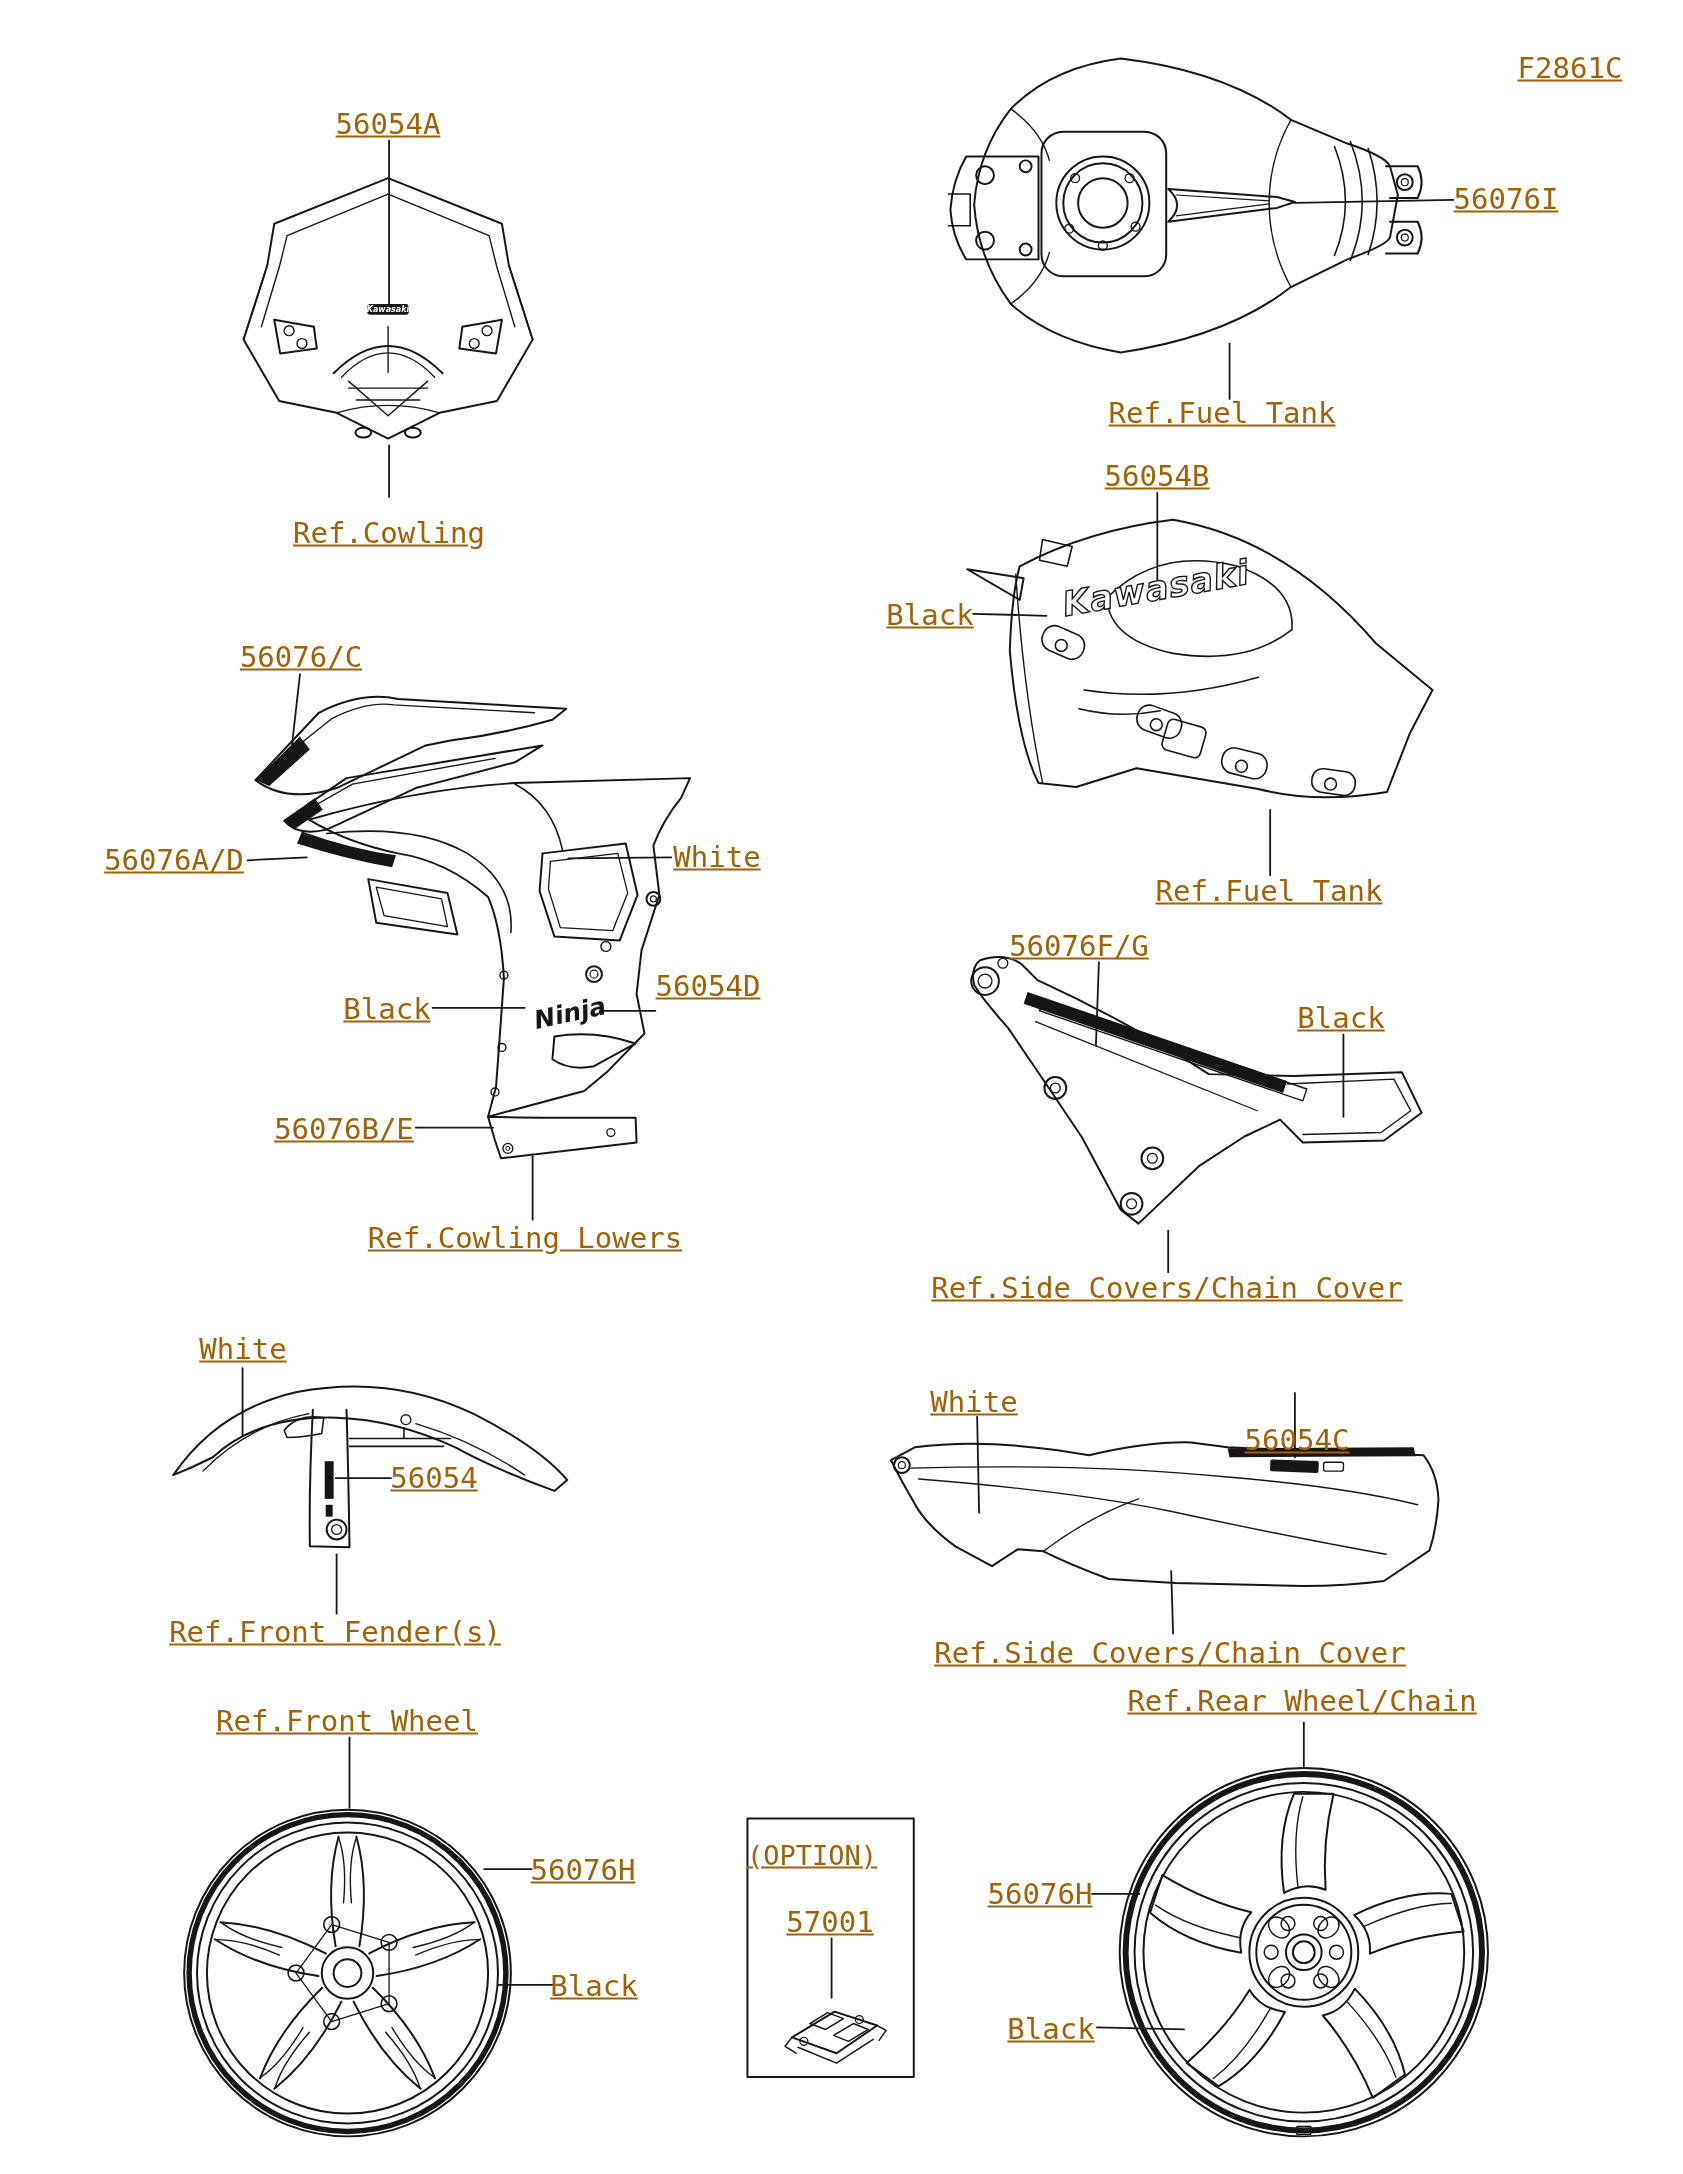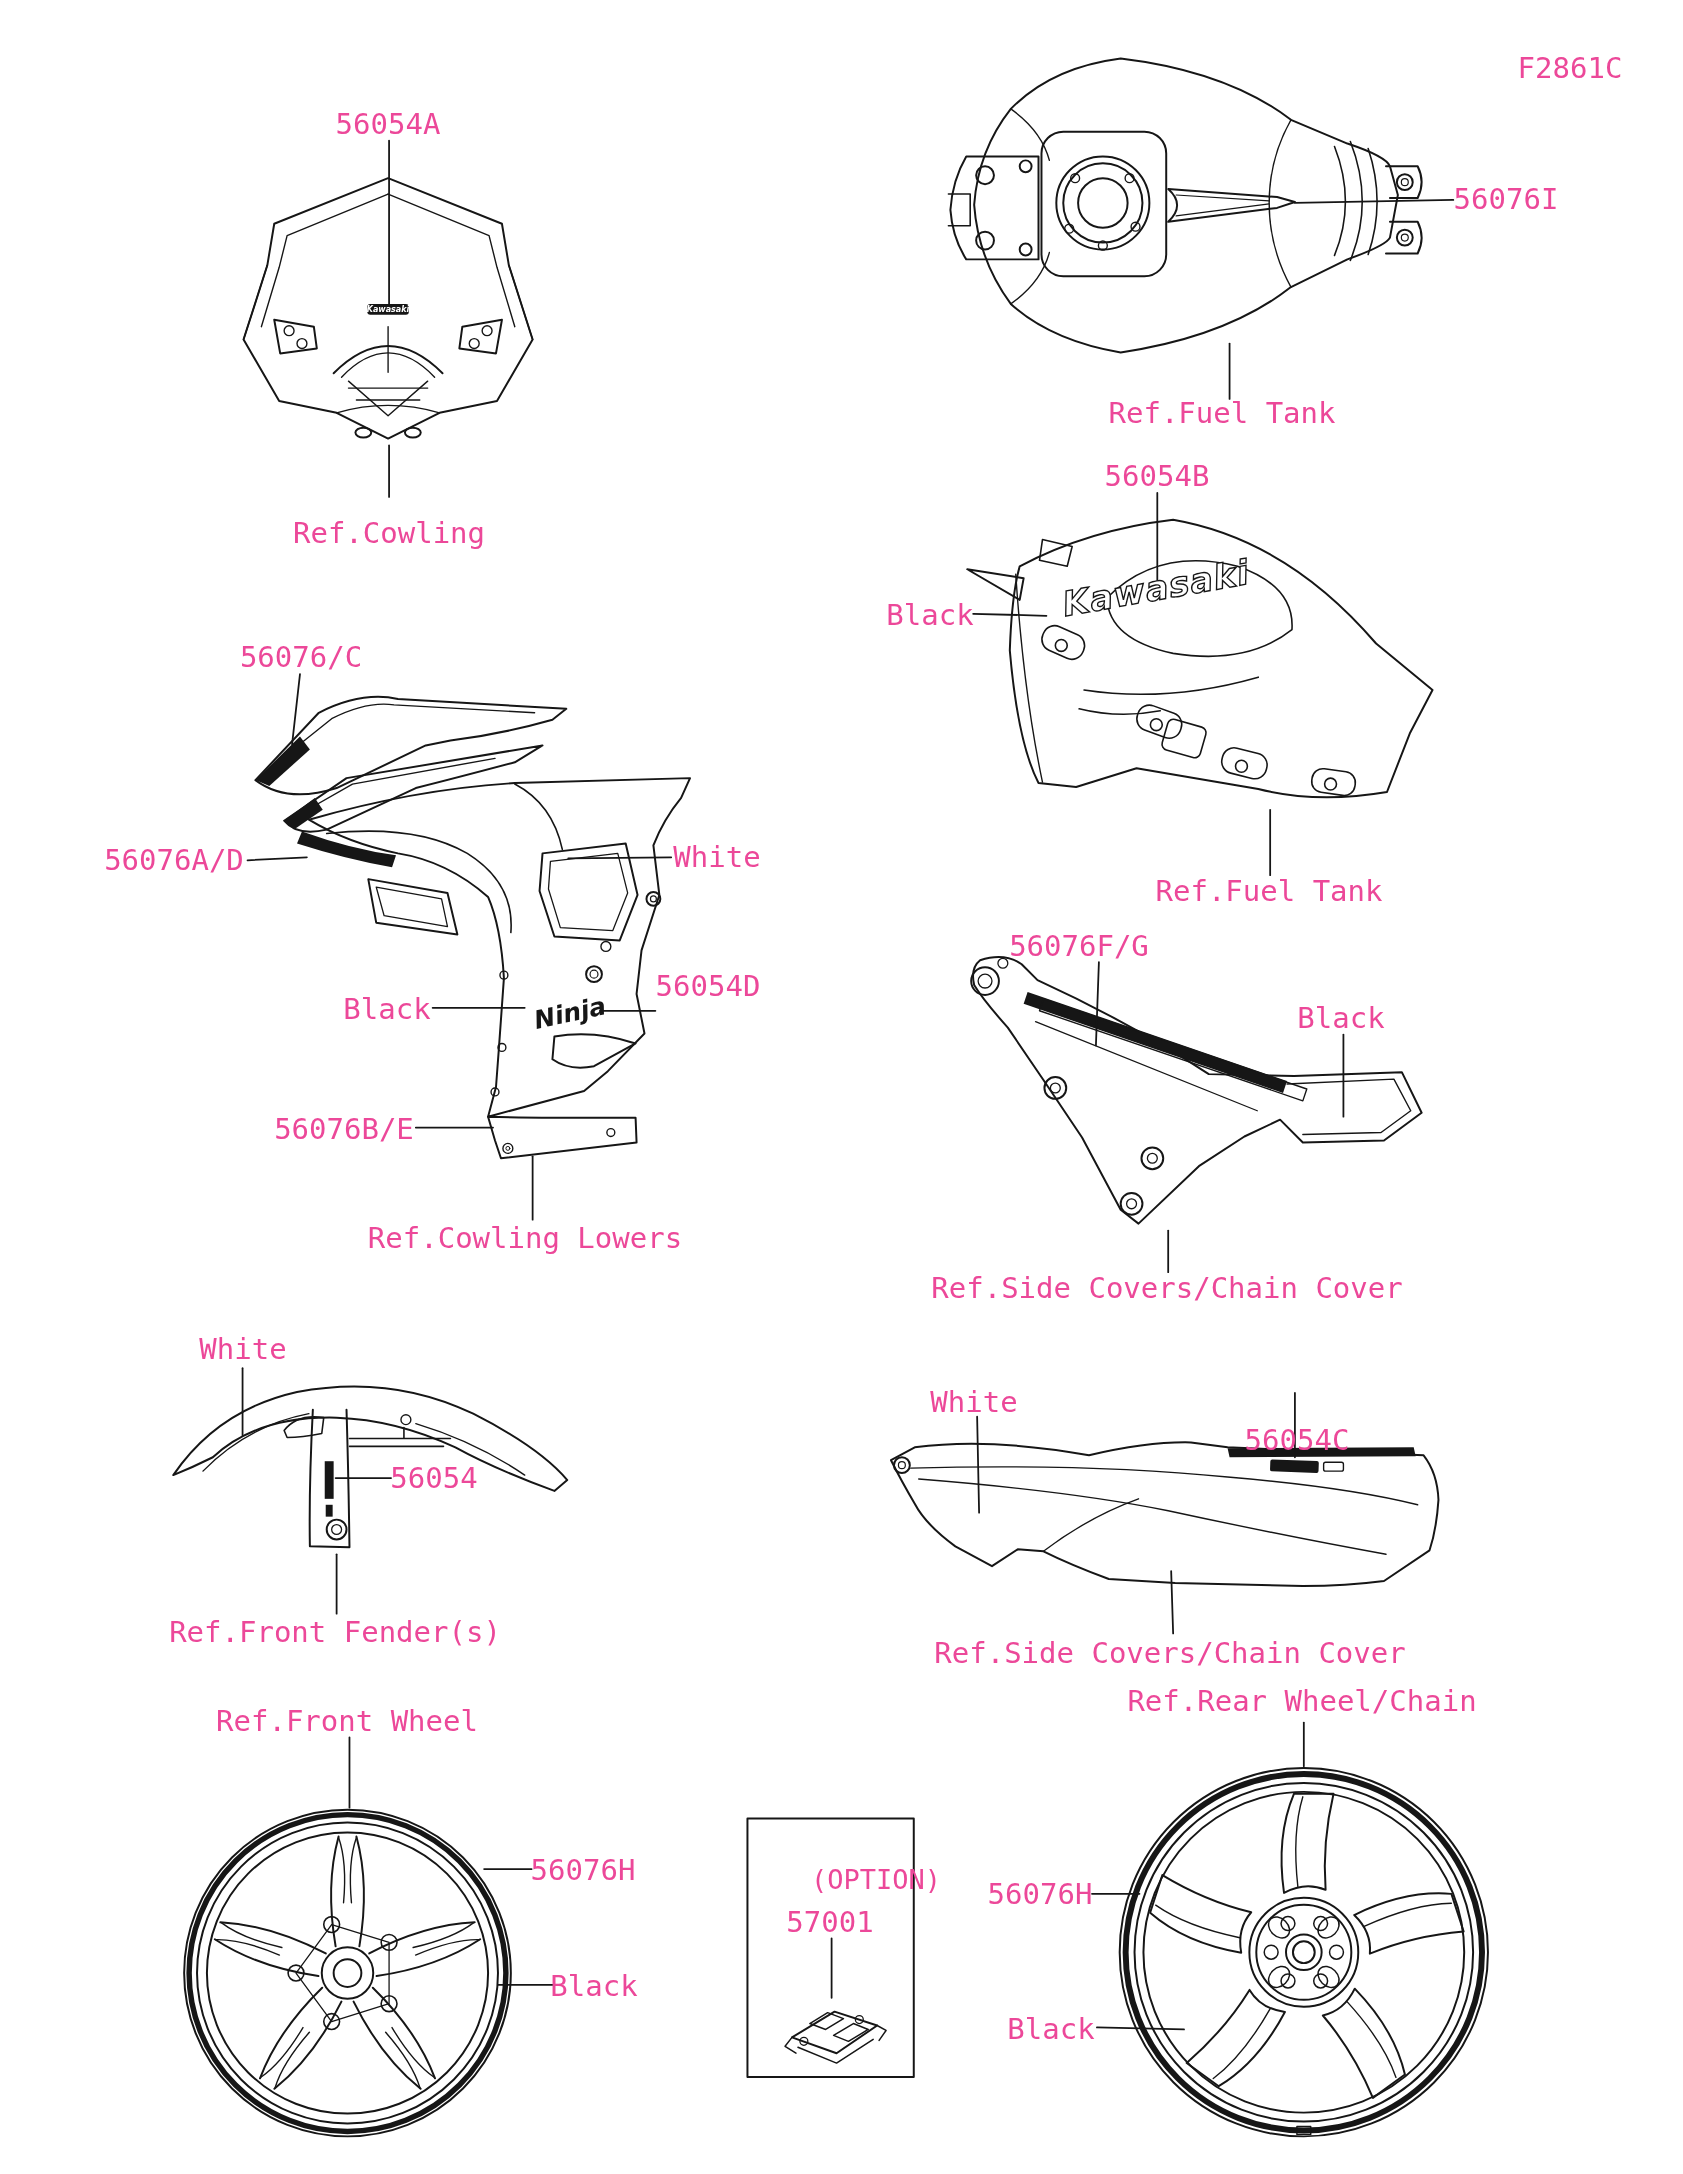--- a/index.html
+++ b/index.html
@@ -1,20 +1,20 @@
 <!DOCTYPE html>
 <html><head>
 <meta charset="utf-8">
 <style>
   html,body{margin:0;padding:0;background:#ffffff;}
   .stage{position:relative;width:1683px;height:2174px;background:#ffffff;overflow:hidden;
          font-family:"DejaVu Sans Mono","Liberation Mono",monospace;color:#161616;}
   .stage svg{position:absolute;left:0;top:0;}
   .lbl{position:absolute;transform:translate(-50%,-50%);font-size:29px;line-height:1;
-       white-space:nowrap;letter-spacing:0px;color:#ec4899;}
+       white-space:nowrap;letter-spacing:0px;color:#a16207;text-decoration:underline;}
   .lbl.small{font-size:27px;}
   .logo-kawasaki{position:absolute;transform:translate(-50%,-50%) rotate(-10deg);
        font-family:"DejaVu Sans",sans-serif;font-style:italic;font-weight:bold;font-size:34px;
        color:#ffffff;-webkit-text-stroke:1.4px #161616;letter-spacing:1px;white-space:nowrap;}
   .logo-ninja{position:absolute;transform:translate(-50%,-50%) rotate(-12deg);
        font-family:"DejaVu Sans",sans-serif;font-style:italic;font-weight:bold;font-size:25px;
        color:#161616;white-space:nowrap;}
   .logo-strip{position:absolute;transform:translate(-50%,-50%);
        font-family:"DejaVu Sans",sans-serif;font-style:italic;font-weight:bold;font-size:8px;
        color:#ffffff;white-space:nowrap;}
@@ -329,17 +329,17 @@
   <div class="lbl" style="left:1170px;top:1653px;">Ref.Side Covers/Chain Cover</div>
 
   <div class="lbl" style="left:347px;top:1721px;">Ref.Front Wheel</div>
   <div class="lbl" style="left:583px;top:1870px;">56076H</div>
   <div class="lbl" style="left:594px;top:1986px;">Black</div>
 
   <div class="lbl" style="left:1302px;top:1701px;">Ref.Rear Wheel/Chain</div>
   <div class="lbl" style="left:1040px;top:1894px;">56076H</div>
   <div class="lbl" style="left:1051px;top:2029px;">Black</div>
 
-  <div class="lbl small" style="left:876px;top:1855px;margin-top:24px;">(OPTION)</div>
+  <div class="lbl small" style="left:812px;top:1855px;">(OPTION)</div>
   <div class="lbl" style="left:830px;top:1922px;">57001</div>
 
 </div>
 
 
 </body></html>

